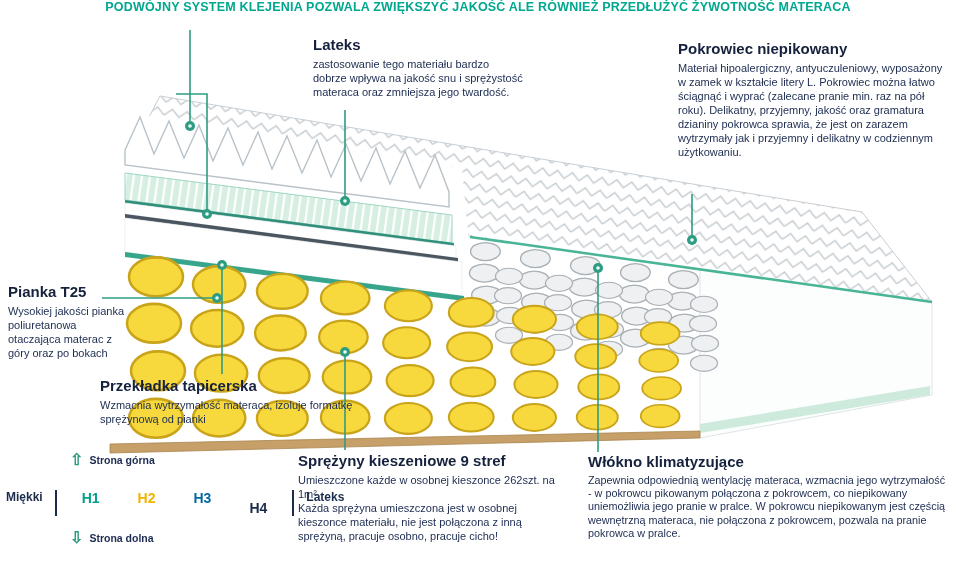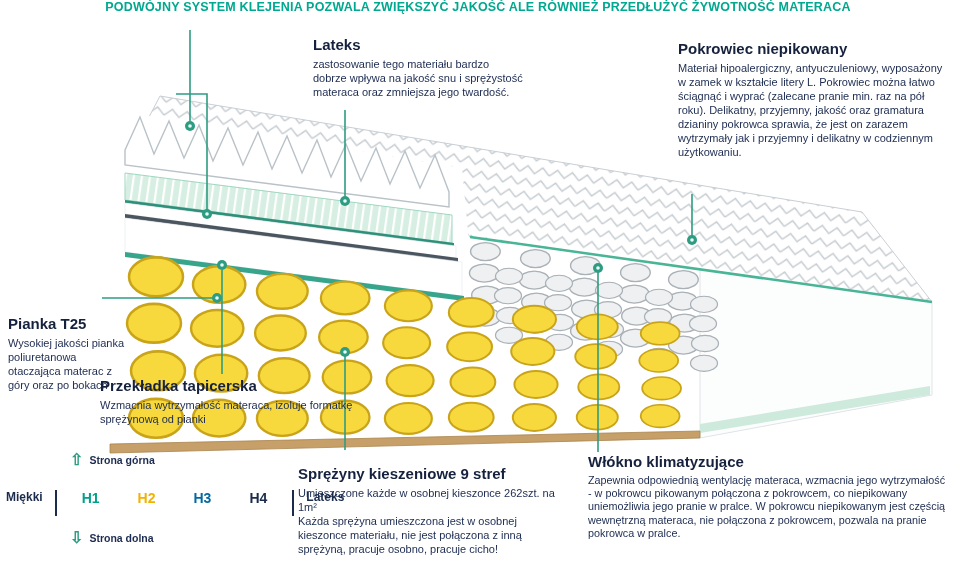--- a/index.html
+++ b/index.html
@@ -146,31 +146,31 @@
   <div class="abs" style="left:678px;top:40px;width:272px;">
     <div class="c-title">Pokrowiec niepikowany</div>
     <p class="c-body">Materiał hipoalergiczny, antyuczuleniowy, wyposażony w zamek w kształcie litery L. Pokrowiec można łatwo ściągnąć i wyprać (zalecane pranie min. raz na pół roku). Delikatny, przyjemny, jakość oraz gramatura dzianiny pokrowca sprawia, że jest on zarazem wytrzymały jak i przyjemny i delikatny w codziennym użytkowaniu.</p>
   </div>
 
   <div class="abs" style="left:313px;top:36px;width:212px;">
     <div class="c-title">Lateks</div>
     <p class="c-body">zastosowanie tego materiału bardzo dobrze wpływa na jakość snu i sprężystość materaca oraz zmniejsza jego twardość.</p>
   </div>
 
-  <div class="abs" style="left:8px;top:283px;width:118px;margin-top:32px;">
+  <div class="abs" style="left:8px;top:283px;width:118px;">
     <div class="c-title">Pianka T25</div>
     <p class="c-body">Wysokiej jakości pianka poliuretanowa otaczająca materac z góry oraz po bokach</p>
   </div>
 
   <div class="abs" style="left:100px;top:377px;width:278px;">
     <div class="c-title">Przekładka tapicerska</div>
     <p class="c-body">Wzmacnia wytrzymałość materaca, izoluje formatkę sprężynową od pianki</p>
   </div>
 
-  <div class="abs" style="left:298px;top:465px;width:265px;">
+  <div class="abs" style="left:298px;top:452px;width:265px;">
     <div class="c-title">Sprężyny kieszeniowe 9 stref</div>
     <p class="c-body pre">Umieszczone każde w osobnej kieszonce 262szt. na 1m²
 Każda sprężyna umieszczona jest w osobnej kieszonce materiału, nie jest połączona z inną sprężyną, pracuje osobno, pracuje cicho!</p>
   </div>
 
   <div class="abs" style="left:588px;top:453px;width:360px;">
     <div class="c-title">Włókno klimatyzujące</div>
     <p class="c-body" style="font-size:10.8px;line-height:1.22;">Zapewnia odpowiednią wentylację materaca, wzmacnia jego wytrzymałość - w pokrowcu pikowanym połączona z pokrowcem, co niepikowany uniemożliwia jego pranie w pralce. W pokrowcu niepikowanym jest częścią wewnętrzną materaca, nie połączona z pokrowcem, pozwala na pranie pokrowca w pralce.</p>
   </div>
 
@@ -178,21 +178,21 @@
     <span class="arrow">⇧</span>
     <span>Strona górna</span>
   </div>
 
   <div class="abs firm-row" style="left:6px;top:490px;">
     <span class="soft-hard">Miękki</span>
     <span class="firm-bar"></span>
     <span class="firm-lv" style="color: rgb(0, 161, 140);">H1</span>
     <span class="firm-lv" style="color: rgb(242, 178, 0);">H2</span>
     <span class="firm-lv" style="color: #0369a1;">H3</span>
-    <span class="firm-lv" style="color: rgb(26, 43, 76);">H4</span>
+    <span class="firm-lv" style="color: rgb(26, 43, 76); margin-top: 10px;">H4</span>
     <span class="firm-bar"></span>
     <span class="soft-hard">Lateks</span>
   </div>
 
   <div class="abs firm-side" style="left:70px;top:530px;">
     <span class="arrow">⇩</span>
     <span>Strona dolna</span>
   </div>
 
 </div>

